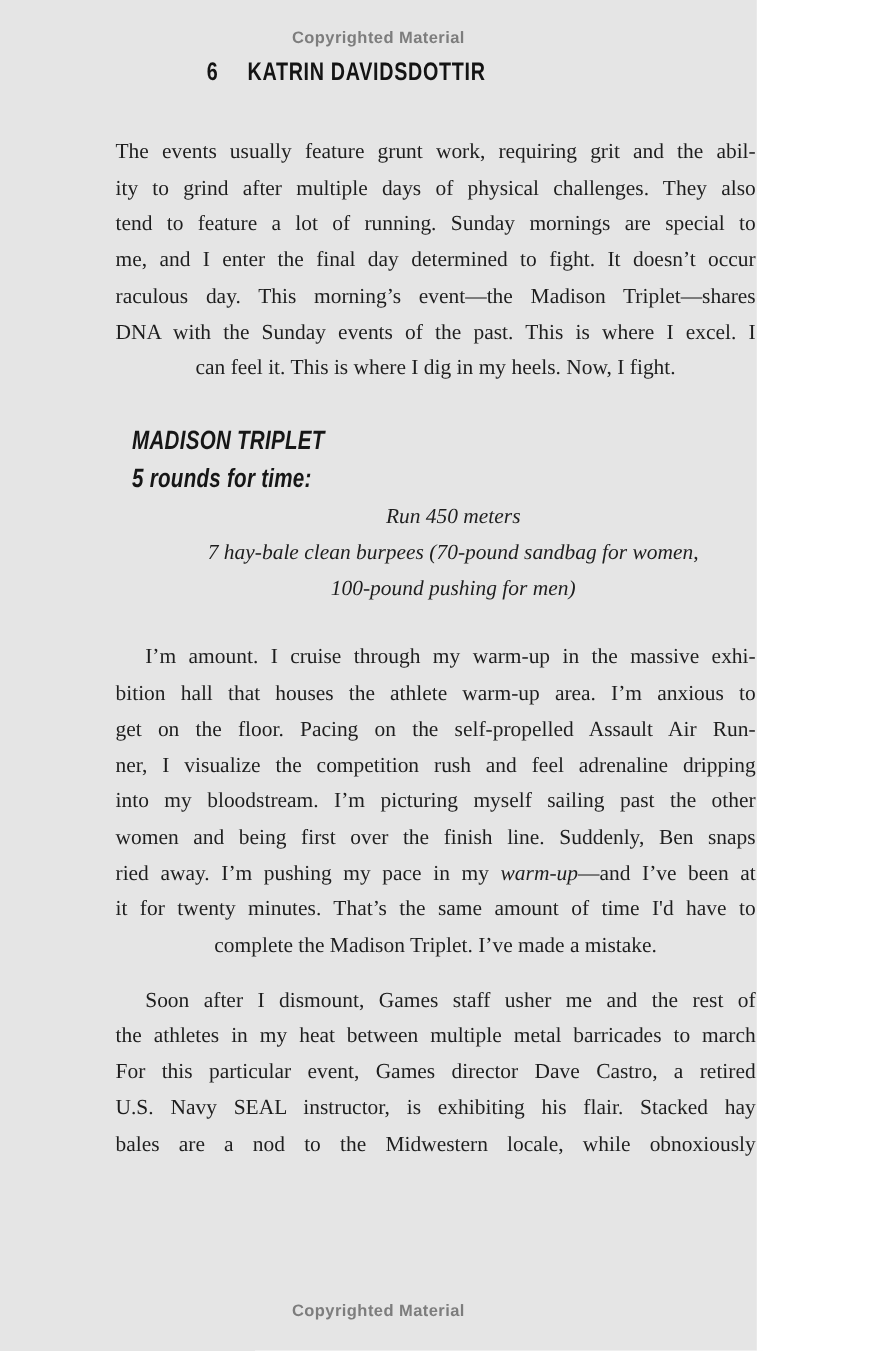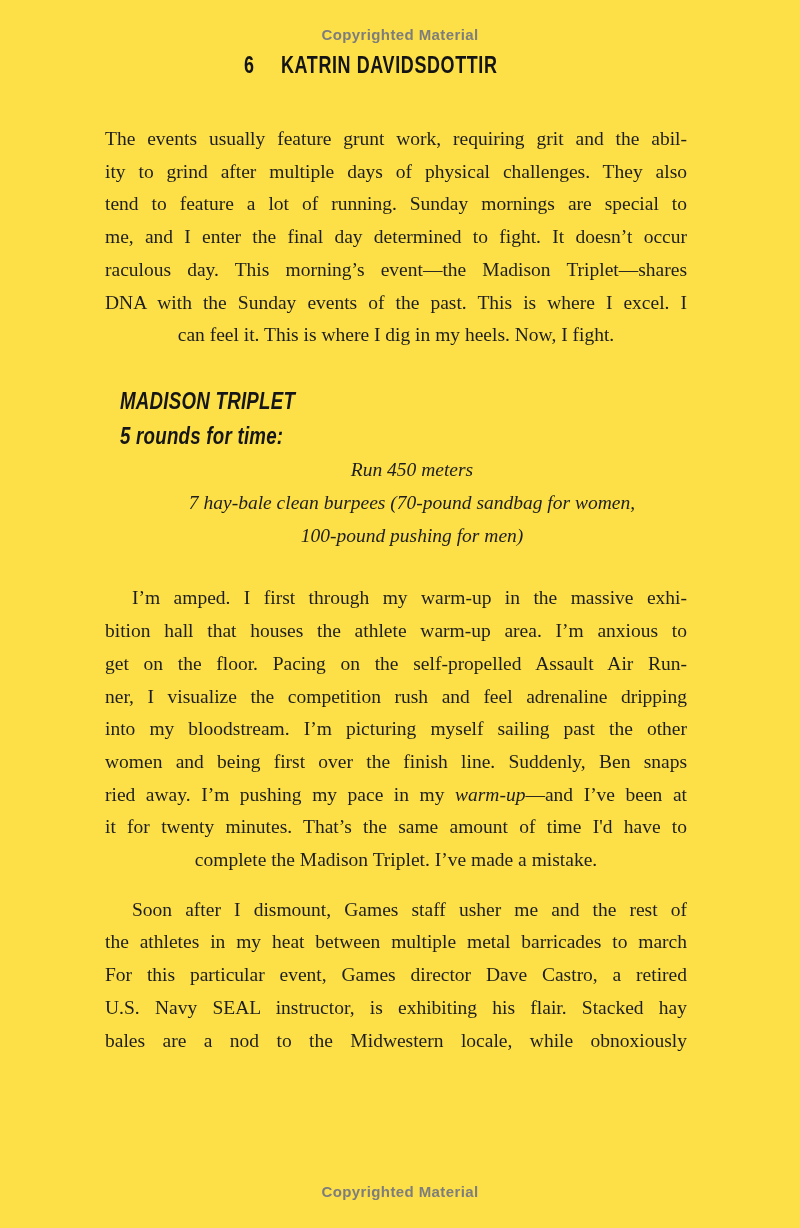--- a/index.html
+++ b/index.html
@@ -1,21 +1,21 @@
 <!DOCTYPE html>
 <html><head>
 <meta charset="utf-8">
 <style>
   * { margin: 0; padding: 0; box-sizing: border-box; }
   html, body { background: #ffffff; }
   .page {
     position: relative;
-    width: 800px;
+    width: 688px;
     height: 1228px;
-    background: #fde047;
+    background: #e5e5e5;
     overflow: hidden;
     font-family: "Liberation Serif", serif;
     color: #1e1e1e;
   }
   .copyright {
     position: absolute;
     width: 100%;
     text-align: center;
     font-family: "Liberation Sans", sans-serif;
     font-weight: 700;
@@ -97,21 +97,21 @@
         <span class="cond">5 rounds for time:</span>
       </div>
       <div class="italic-lines">
           <div class="line"><em>Run 450 meters</em></div>
           <div class="line"><em>7 hay-bale clean burpees (70-pound sandbag for women,</em></div>
           <div class="line"><em>100-pound pushing for men)</em></div>
         </div>
     </div>
 
     <div class="paragraph para2">
-        <div class="line just indent"><span>I’m amped. I first through my warm-up in the massive exhi-</span></div>
+        <div class="line just indent"><span>I’m amount. I cruise through my warm-up in the massive exhi-</span></div>
         <div class="line just"><span>bition hall that houses the athlete warm-up area. I’m anxious to</span></div>
         <div class="line just"><span>get on the floor. Pacing on the self-propelled Assault Air Run-</span></div>
         <div class="line just"><span>ner, I visualize the competition rush and feel adrenaline dripping</span></div>
         <div class="line just"><span>into my bloodstream. I’m picturing myself sailing past the other</span></div>
         <div class="line just"><span>women and being first over the finish line. Suddenly, Ben snaps</span></div>
         <div class="line just"><span>ried away. I’m pushing my pace in my </span><em>warm-up</em><span>—and I’ve been at</span></div>
         <div class="line just"><span>it for twenty minutes. That’s the same amount of time I'd have to</span></div>
         <div class="line"><span>complete the Madison Triplet. I’ve made a mistake.</span></div>
       </div>
 

